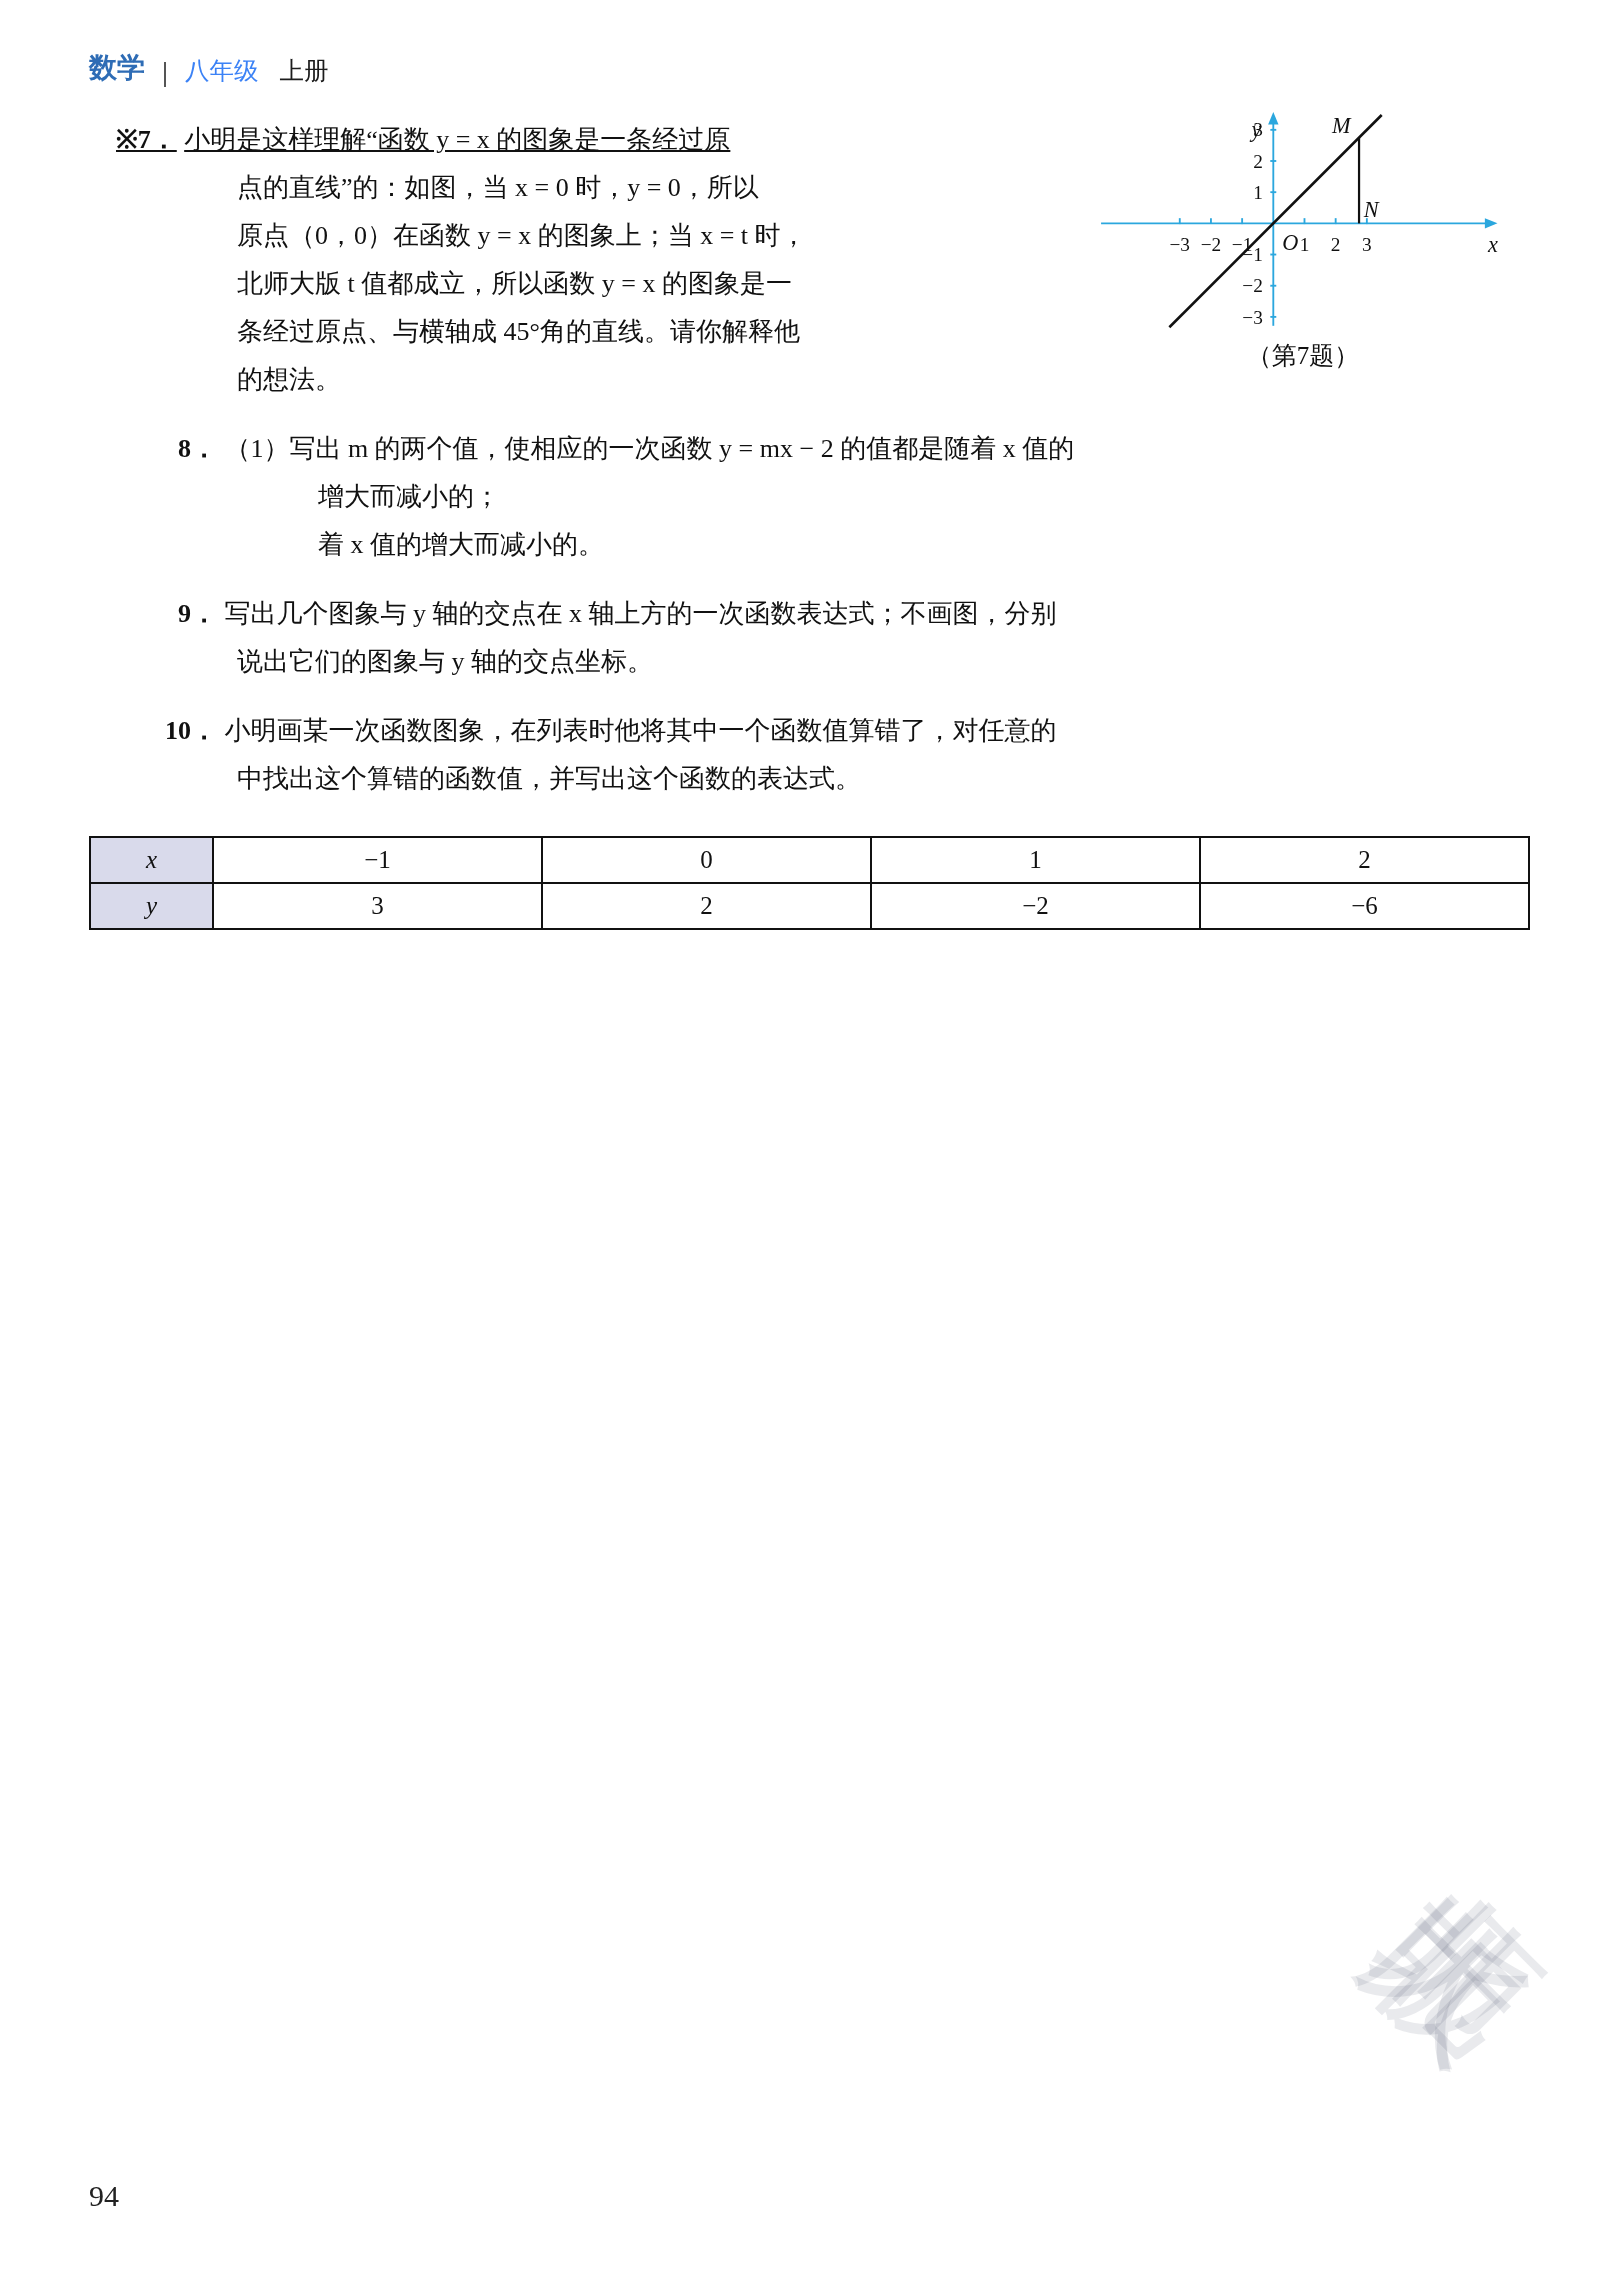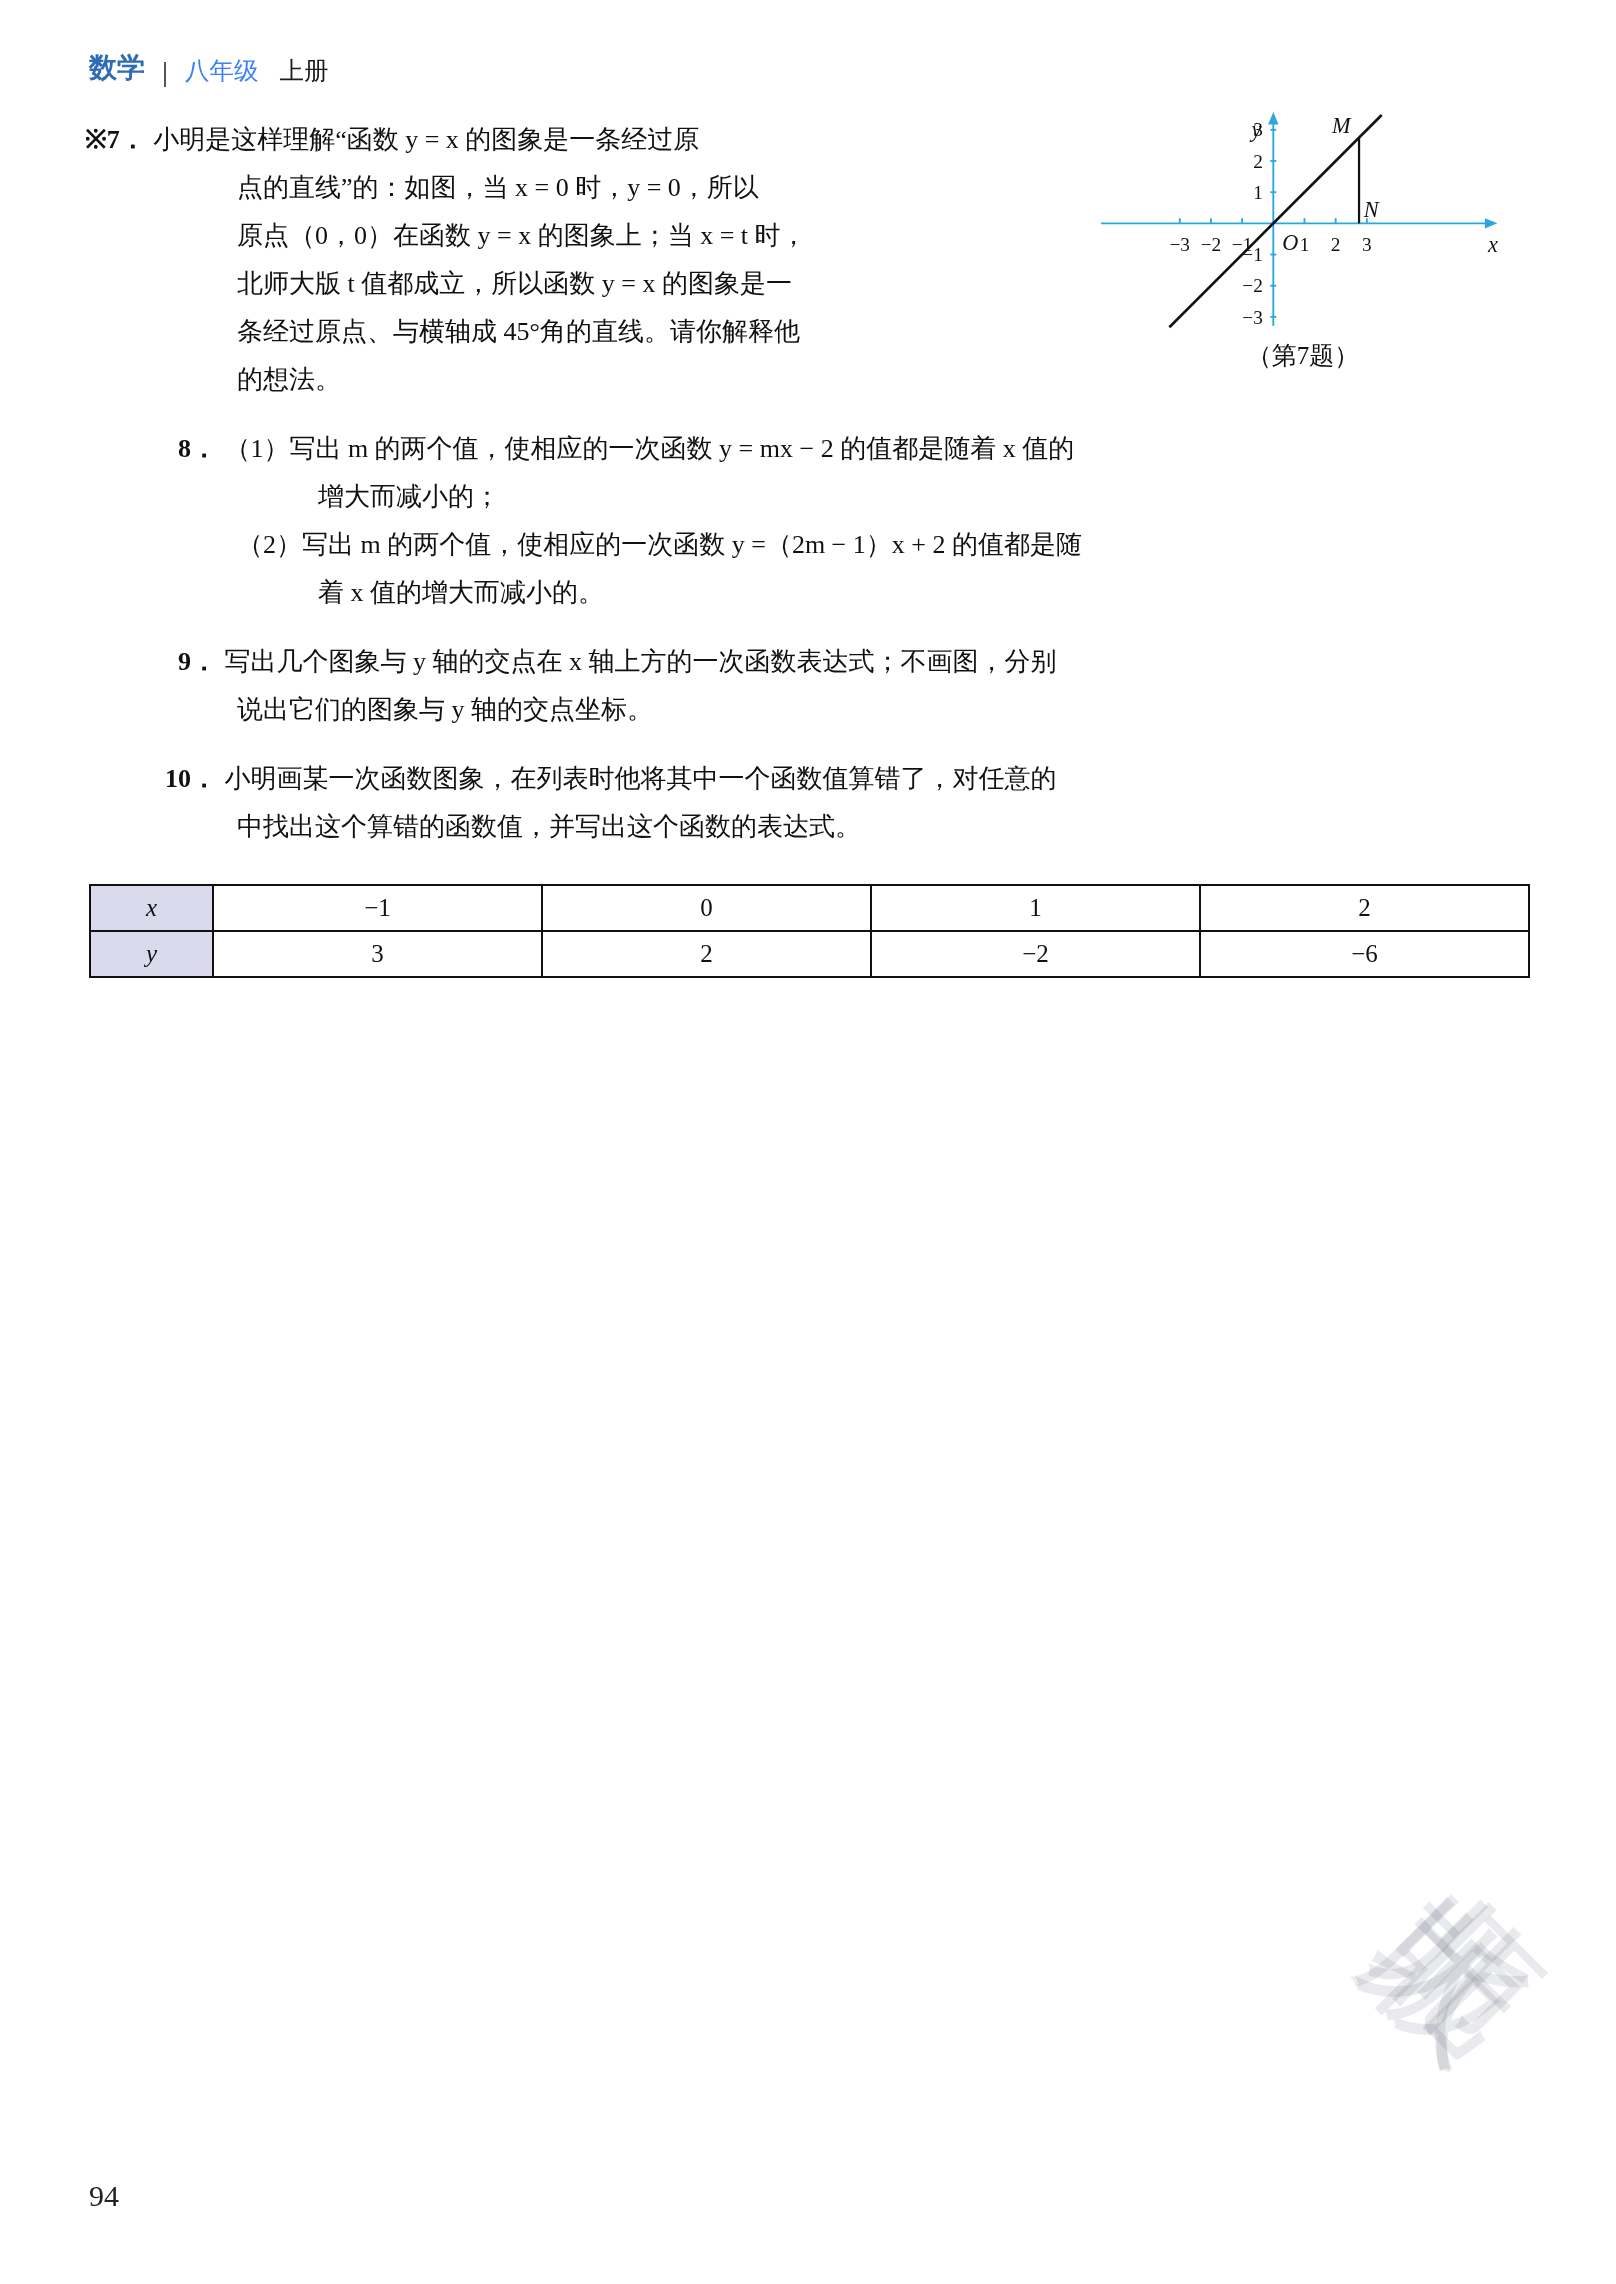--- a/index.html
+++ b/index.html
@@ -15,21 +15,21 @@
   .subject { color:#2e6cb5; font-weight:bold; font-size:28px;
              font-family:"Liberation Sans","DejaVu Sans",sans-serif; }
   .header-divider { width:1.5px; height:25px; background:#555; margin:0 19.3px; }
   .grade { font-size:24.5px; color:#3b82f6; font-family:"Liberation Sans","DejaVu Sans",sans-serif; }
   .volume { font-size:24.5px; color:#1c1c1c; margin-left:21px;
             font-family:"Liberation Sans","DejaVu Sans",sans-serif; }
   
   .content { position:absolute; top:116px; left:0; width:1617px; font-size:26px; }
   .line { line-height:48px; white-space:nowrap; }
   .pnum { font-weight:bold; margin-right:7.4px; }
-  .l-p7num  { margin-left:85px; }
+  .l-p7num  { margin-left:116px;text-decoration:underline; }
   .l-p8num  { margin-left:178px; }
   .l-p9num  { margin-left:178px; }
   .l-p10num { margin-left:165px; }
   .l-text   { margin-left:237px; }
   .l-sub    { margin-left:318px; }
   .problem  { margin-top:21px; }
   
   .figure { position:absolute; left:1080px; top:112px; width:446px; }
   .fig-caption { text-align:center; font-size:25px; margin-top:6px; line-height:30px; }
   .tick { font-size:26px; fill:#111; font-family:"Liberation Serif","DejaVu Serif",serif; }
@@ -71,21 +71,20 @@
     <div class="line l-text">点的直线”的：如图，当 x = 0 时，y = 0，所以</div>
     <div class="line l-text">原点（0，0）在函数 y = x 的图象上；当 x = t 时，</div>
     <div class="line l-text">北师大版 t 值都成立，所以函数 y = x 的图象是一</div>
     <div class="line l-text">条经过原点、与横轴成 45°角的直线。请你解释他</div>
     <div class="line l-text">的想法。</div>
   </div>
 
   <div class="problem">
     <div class="line l-p8num"><span class="pnum">8．</span><span>（1）写出 m 的两个值，使相应的一次函数 y = mx − 2 的值都是随着 x 值的</span></div>
     <div class="line l-sub">增大而减小的；</div>
-    <div class="line l-text">（2）写出 m 的两个值，使相应的一次函数 y =（2m − 1）x + 2 的值都是随</div>
     <div class="line l-sub">着 x 值的增大而减小的。</div>
   </div>
 
   <div class="problem">
     <div class="line l-p9num"><span class="pnum">9．</span><span>写出几个图象与 y 轴的交点在 x 轴上方的一次函数表达式；不画图，分别</span></div>
     <div class="line l-text">说出它们的图象与 y 轴的交点坐标。</div>
   </div>
 
   <div class="problem">
     <div class="line l-p10num"><span class="pnum">10．</span><span>小明画某一次函数图象，在列表时他将其中一个函数值算错了，对任意的</span></div>

